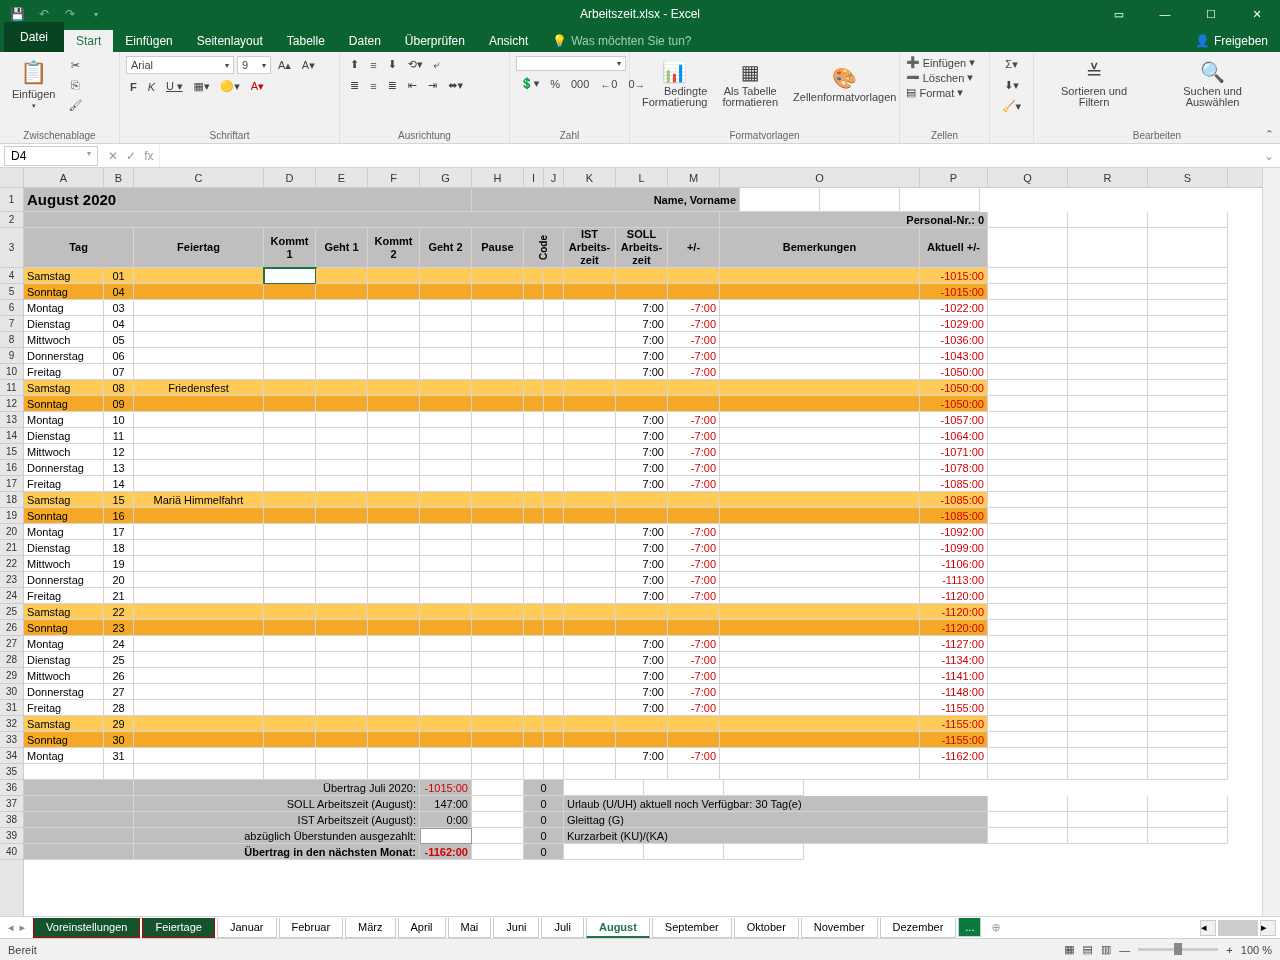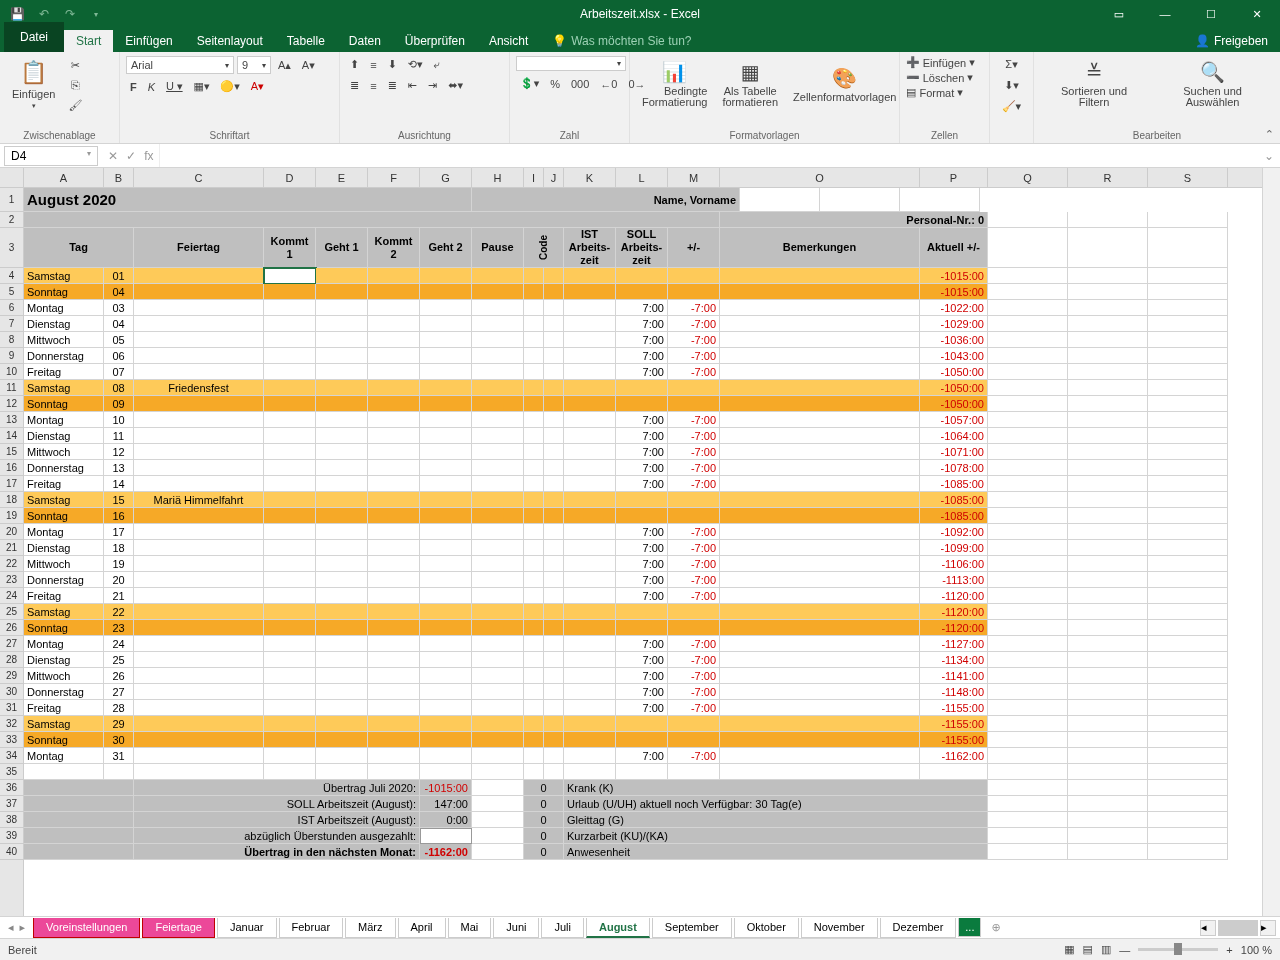--- a/index.html
+++ b/index.html
@@ -44,21 +44,21 @@
 .neg{color:#d00000}
 .bold{font-weight:bold}
 .right{text-align:right}
 .center{text-align:center}
 .active-cell{outline:2px solid #217346;outline-offset:-1px;background:#fff}
 .sheet-tabs{position:absolute;bottom:22px;left:0;right:0;height:22px;background:#fff;border-top:1px solid #d4d4d4;display:flex;align-items:center;font-size:11px}
 .tab-nav{padding:0 8px;display:flex;gap:6px;color:#888}
 .tab-nav span{cursor:pointer}
 .stab{padding:3px 12px;border:1px solid #ccc;border-top:none;background:#fff;cursor:pointer;margin-right:2px}
 .stab.active{background:#fff;border-bottom:2px solid #217346;font-weight:bold;color:#217346}
-.stab.red{background:#ec4899;color:#fff;border-color:#c00000}
+.stab.red{background:#14532d;color:#fff;border-color:#c00000}
 .hscroll{margin-left:auto;display:flex;align-items:center;gap:2px;padding-right:4px}
 .scroll-piece{width:16px;height:16px;border:1px solid #ccc;background:#f1f1f1;cursor:pointer}
 .status-bar{position:absolute;bottom:0;left:0;right:0;height:22px;background:#f1f1f1;border-top:1px solid #d4d4d4;display:flex;align-items:center;font-size:11px;color:#444;padding:0 8px;justify-content:space-between}
 .status-right{display:flex;align-items:center;gap:8px}
 .zoom-slider{width:80px;height:3px;background:#ccc;position:relative}
 .zoom-thumb{width:8px;height:12px;background:#888;position:absolute;top:-5px;left:36px}
 .vscroll{width:18px;background:#f1f1f1;border-left:1px solid #d4d4d4}
 .vert-text{writing-mode:vertical-rl;transform:rotate(180deg);font-size:10px}
 .summary-grey{background:#bfbfbf}
 .grow.h24{height:24px}
@@ -980,21 +980,20 @@
           <div class="gcell" style="width: 80px;"></div>
           <div class="gcell" style="width: 80px;"></div>
           <div class="gcell" style="width: 80px;"></div>
         </div>
         <div class="grow">
           <div class="gcell summary-grey" style="width: 110px;"></div>
           <div class="gcell summary-grey right" style="width: 286px;">Übertrag Juli 2020:</div>
           <div class="gcell summary-grey right neg" style="width: 52px;">-1015:00</div>
           <div class="gcell" style="width: 52px;"></div>
           <div class="gcell summary-grey center" style="width: 40px;">0</div>
-          <div class="gcell summary-grey" style="width: 424px;">Krank (K)</div>
           <div class="gcell" style="width: 80px;"></div>
           <div class="gcell" style="width: 80px;"></div>
           <div class="gcell" style="width: 80px;"></div>
         </div>
         <div class="grow">
           <div class="gcell summary-grey" style="width: 110px;"></div>
           <div class="gcell summary-grey right" style="width: 286px;">SOLL Arbeitszeit (August):</div>
           <div class="gcell summary-grey right" style="width: 52px;">147:00</div>
           <div class="gcell" style="width: 52px;"></div>
           <div class="gcell summary-grey center" style="width: 40px;">0</div>
@@ -1024,21 +1023,20 @@
           <div class="gcell" style="width: 80px;"></div>
           <div class="gcell" style="width: 80px;"></div>
           <div class="gcell" style="width: 80px;"></div>
         </div>
         <div class="grow">
           <div class="gcell summary-grey" style="width: 110px;"></div>
           <div class="gcell summary-grey right bold" style="width: 286px;">Übertrag in den nächsten Monat:</div>
           <div class="gcell summary-grey right neg bold" style="width: 52px;">-1162:00</div>
           <div class="gcell" style="width: 52px;"></div>
           <div class="gcell summary-grey center" style="width: 40px;">0</div>
-          <div class="gcell summary-grey" style="width: 424px;">Anwesenheit</div>
           <div class="gcell" style="width: 80px;"></div>
           <div class="gcell" style="width: 80px;"></div>
           <div class="gcell" style="width: 80px;"></div>
         </div>
       </div>
   </div>
   <div class="vscroll"></div>
 </div>
 
 <div class="sheet-tabs">

